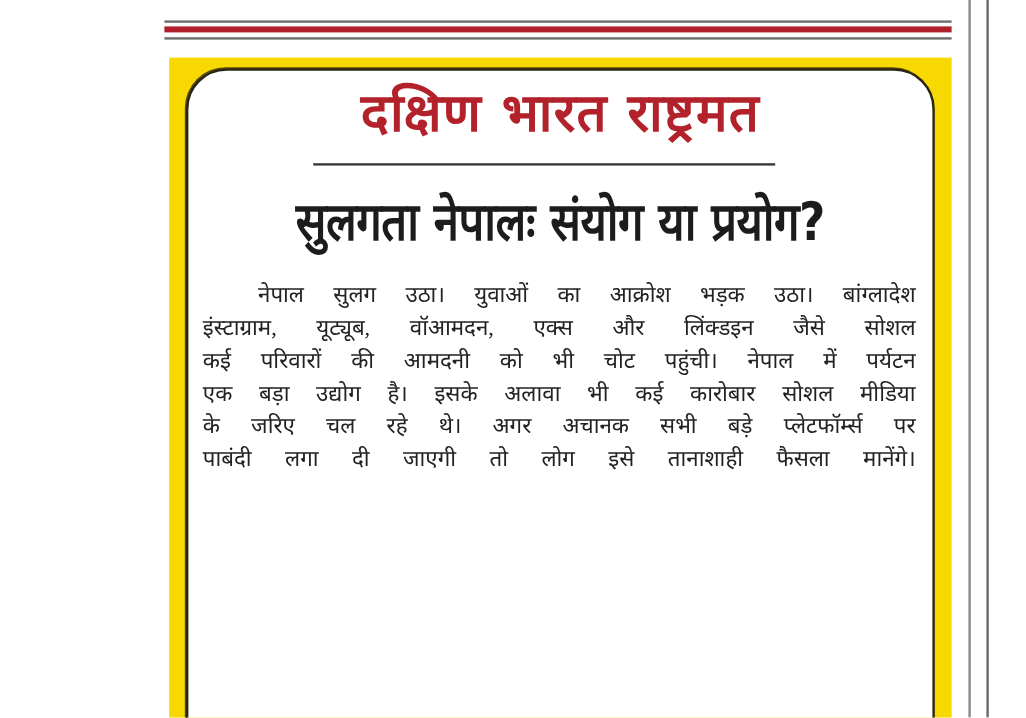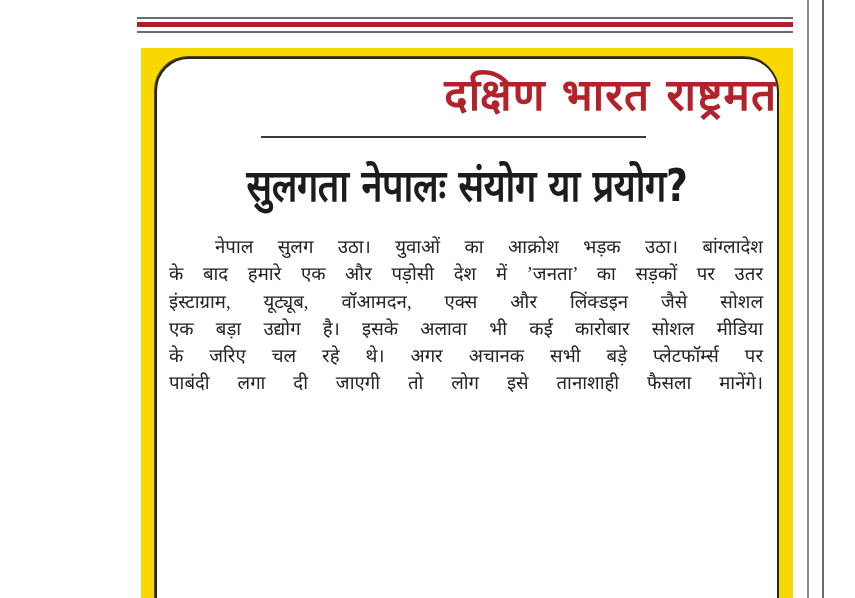--- a/index.html
+++ b/index.html
@@ -54,21 +54,21 @@
       border: 2px solid #2a2412;
       border-radius: 34px;
       box-shadow: -1px -1px 0 #5a4a10;
       overflow: hidden;
     }
     .masthead {
       position: absolute;
       left: 0;
       right: 0;
       top: 8px;
-      text-align: right;
+      text-align: center;
       color: #b3212b;
       font-family: "DejaVu Sans", sans-serif;
       font-weight: bold;
       font-size: 44px;
       line-height: 56px;
       letter-spacing: 1px;
     }
     .masthead-rule {
       position: absolute;
       left: 104px;
@@ -124,21 +124,21 @@
   <div class="vline vline-1"></div>
   <div class="vline vline-2"></div>
 
   <div class="yellow-box">
     <div class="card" style="left:14px; top:9px;">
       <div class="masthead">दक्षिण भारत राष्ट्रमत</div>
       <div class="masthead-rule"></div>
       <div class="headline">सुलगता नेपालः संयोग या प्रयोग?</div>
       <div class="body-text">
         <span class="body-line indent">नेपाल सुलग उठा। युवाओं का आक्रोश भड़क उठा। बांग्लादेश</span>
-        <span class="body-line">के बाद हमारे एक और पड़ोसी देश में ’जनता’ का सड़कों पर उतर</span>
         <span class="body-line">इंस्टाग्राम, यूट्यूब, वॉआमदन, एक्स और लिंक्डइन जैसे सोशल</span>
+        <span class="body-line">कई परिवारों की आमदनी को भी चोट पहुंची। नेपाल में पर्यटन</span>
         <span class="body-line">एक बड़ा उद्योग है। इसके अलावा भी कई कारोबार सोशल मीडिया</span>
         <span class="body-line">के जरिए चल रहे थे। अगर अचानक सभी बड़े प्लेटफॉर्म्स पर</span>
         <span class="body-line">पाबंदी लगा दी जाएगी तो लोग इसे तानाशाही फैसला मानेंगे।</span>
       </div>
     </div>
   </div>
 </div>
 
 </body></html>

